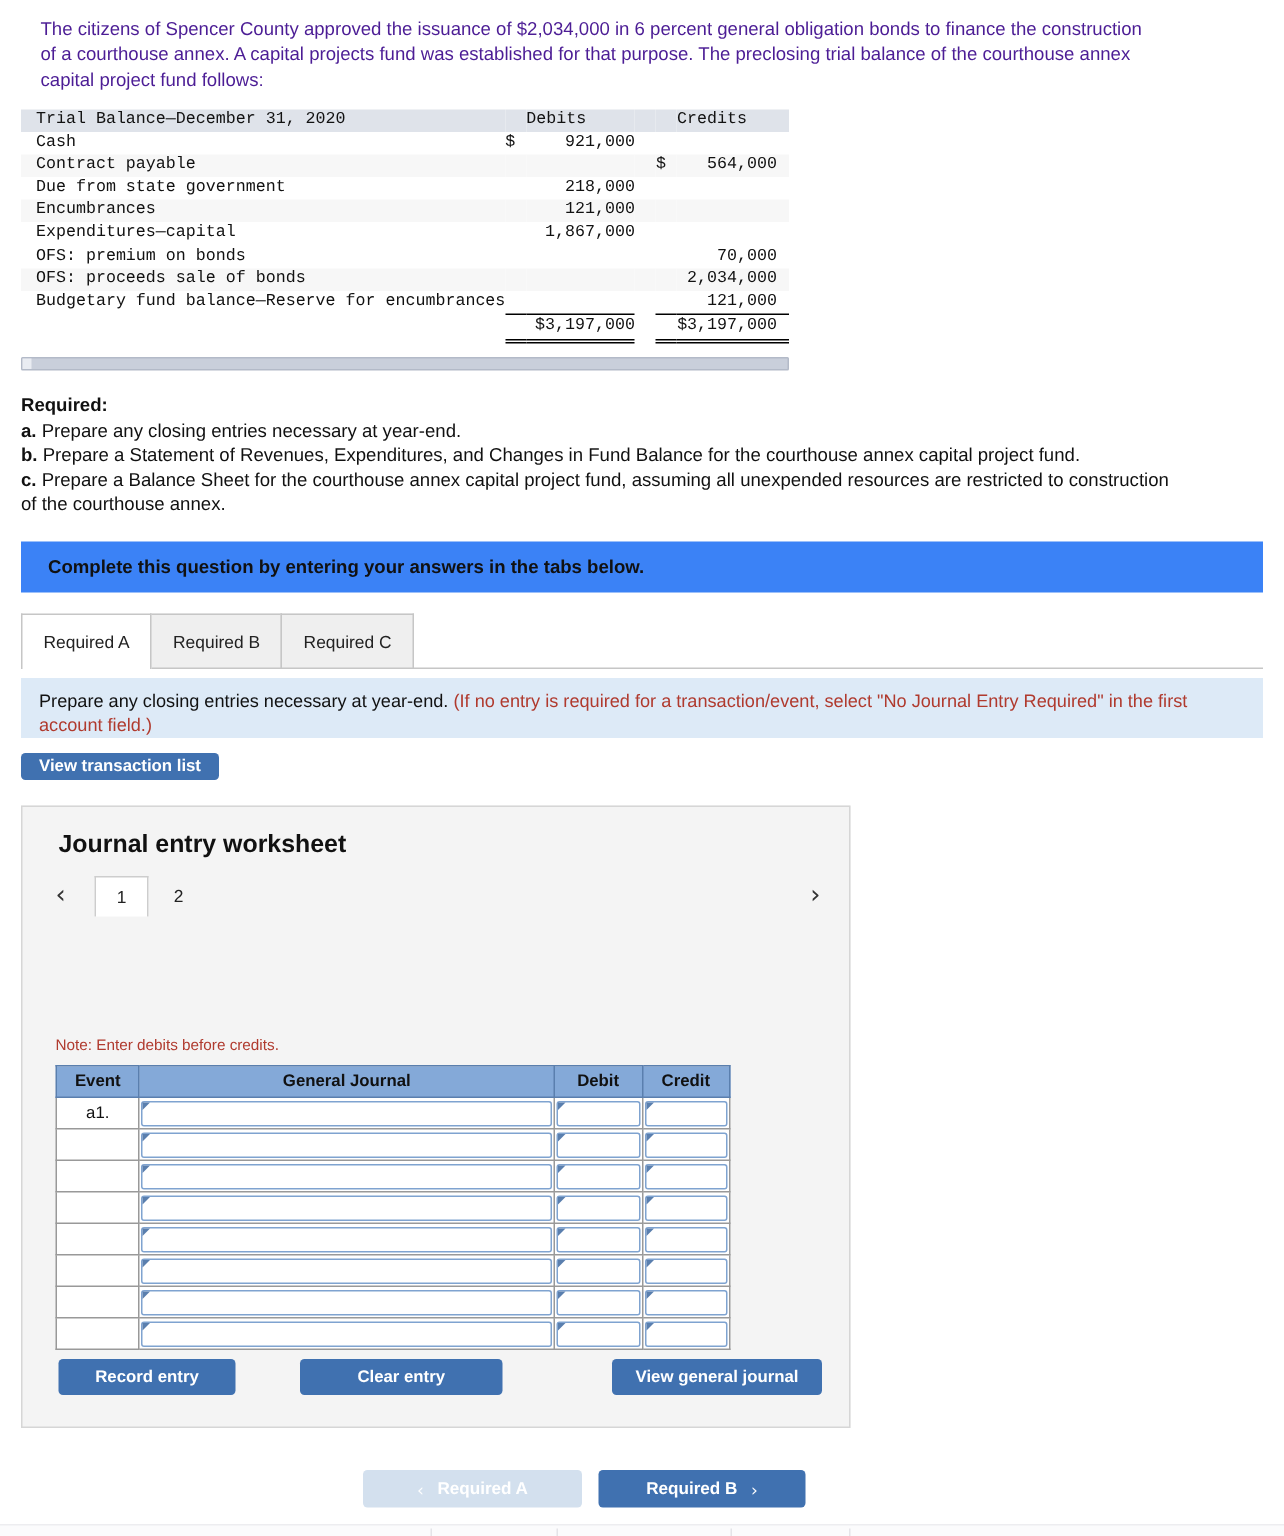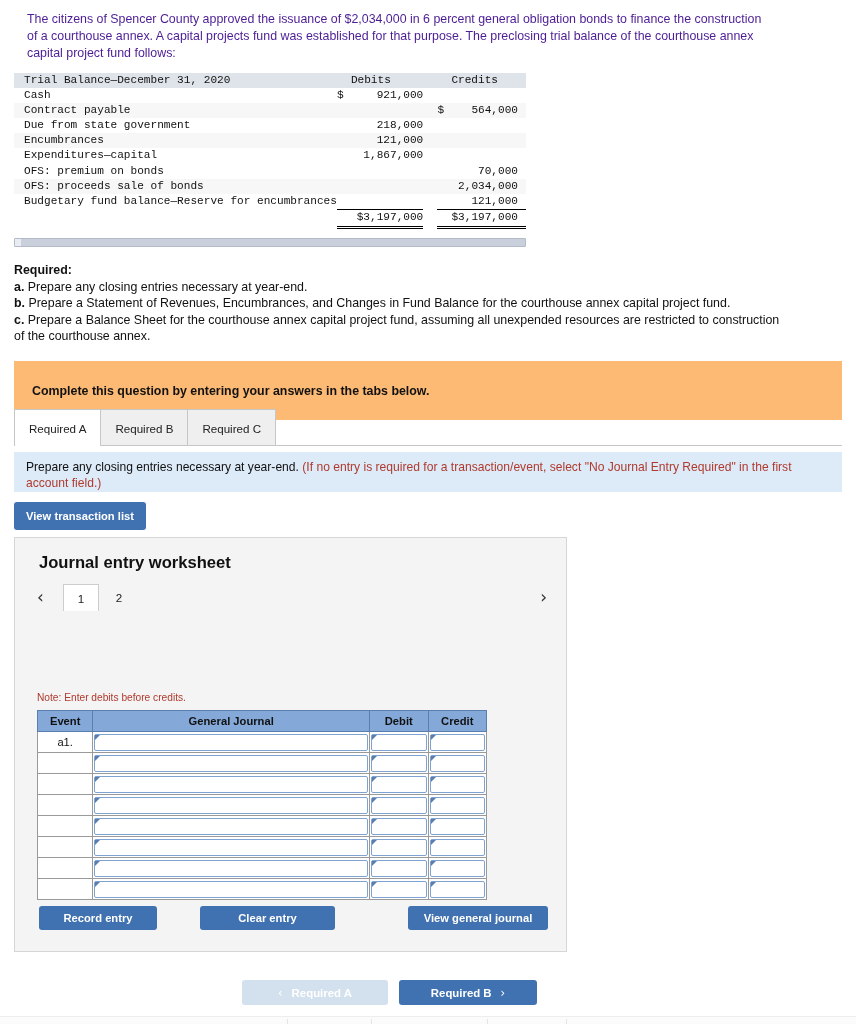--- a/index.html
+++ b/index.html
@@ -48,22 +48,22 @@
   
   .required {
     position: absolute; left: 14px; top: 262px; width: 770px;
     font-size: 12.4px; line-height: 16.6px; color: #111;
   }
   .required b { font-weight: bold; }
   .req-line { display: block; }
 
   
   .banner {
-    position: absolute; left: 14px; top: 361px; width: 828px; height: 59px;
-    background: #fdba74; display: flex; align-items: center;
+    position: absolute; left: 14px; top: 361px; width: 828px; height: 34px;
+    background: #3b82f6; display: flex; align-items: center;
   }
   .banner span { padding-left: 18px; font-size: 12.4px; font-weight: bold; color: #111; }
 
   
   .tabs { position: absolute; left: 14px; top: 409px; height: 37px; display: flex; }
   .tab {
     height: 37px; padding: 0 14px; display: flex; align-items: center;
     font-size: 11.6px; color: #222; border: 1px solid #c6c6c6;
     border-bottom: none; background: #efefef; margin-right: -1px;
   }
@@ -79,21 +79,21 @@
     font-size: 12.1px; line-height: 16.4px; color: #111;
   }
   .instr .red { color: #b03a2e; }
 
   
   .btn {
     display: inline-flex; align-items: center; justify-content: center;
     background: #4071b0; color: #fff; font-size: 11.2px; font-weight: bold;
     border-radius: 3px; border: none; cursor: pointer; text-align: center;
   }
-  .btn-vtl { position: absolute; left: 14px; top: 502px; width: 132px; height: 28px; }
+  .btn-vtl { position: absolute; left: 14px; top: 502px; width: 132px; height: 18px; }
 
   
   .ws {
     position: absolute; left: 14px; top: 537px; width: 553px; height: 415px;
     background: #f4f4f4; border: 1px solid #d6d6d6;
   }
   .ws-title {
     position: absolute; left: 24px; top: 15px; font-size: 16.6px; font-weight: bold; color: #111;
   }
 
@@ -274,21 +274,21 @@
         </tbody>
     </table>
   </div>
   <div class="tb-scroll">
     <div class="thumb"></div>
   </div>
 
   <div class="required">
     <span class="req-line"><b>Required:</b></span>
     <span class="req-line"><b>a.</b> <span>Prepare any closing entries necessary at year-end.</span></span>
-    <span class="req-line"><b>b.</b> <span>Prepare a Statement of Revenues, Encumbrances, and Changes in Fund Balance for the courthouse annex capital project fund.</span></span>
+    <span class="req-line"><b>b.</b> <span>Prepare a Statement of Revenues, Expenditures, and Changes in Fund Balance for the courthouse annex capital project fund.</span></span>
     <span class="req-line"><b>c.</b> <span>Prepare a Balance Sheet for the courthouse annex capital project fund, assuming all unexpended resources are restricted to construction of the courthouse annex.</span></span>
   </div>
 
   <div class="banner">
     <span>Complete this question by entering your answers in the tabs below.</span>
   </div>
 
   <div class="tabs">
       <div class="tab active">Required A</div>
       <div class="tab">Required B</div>

